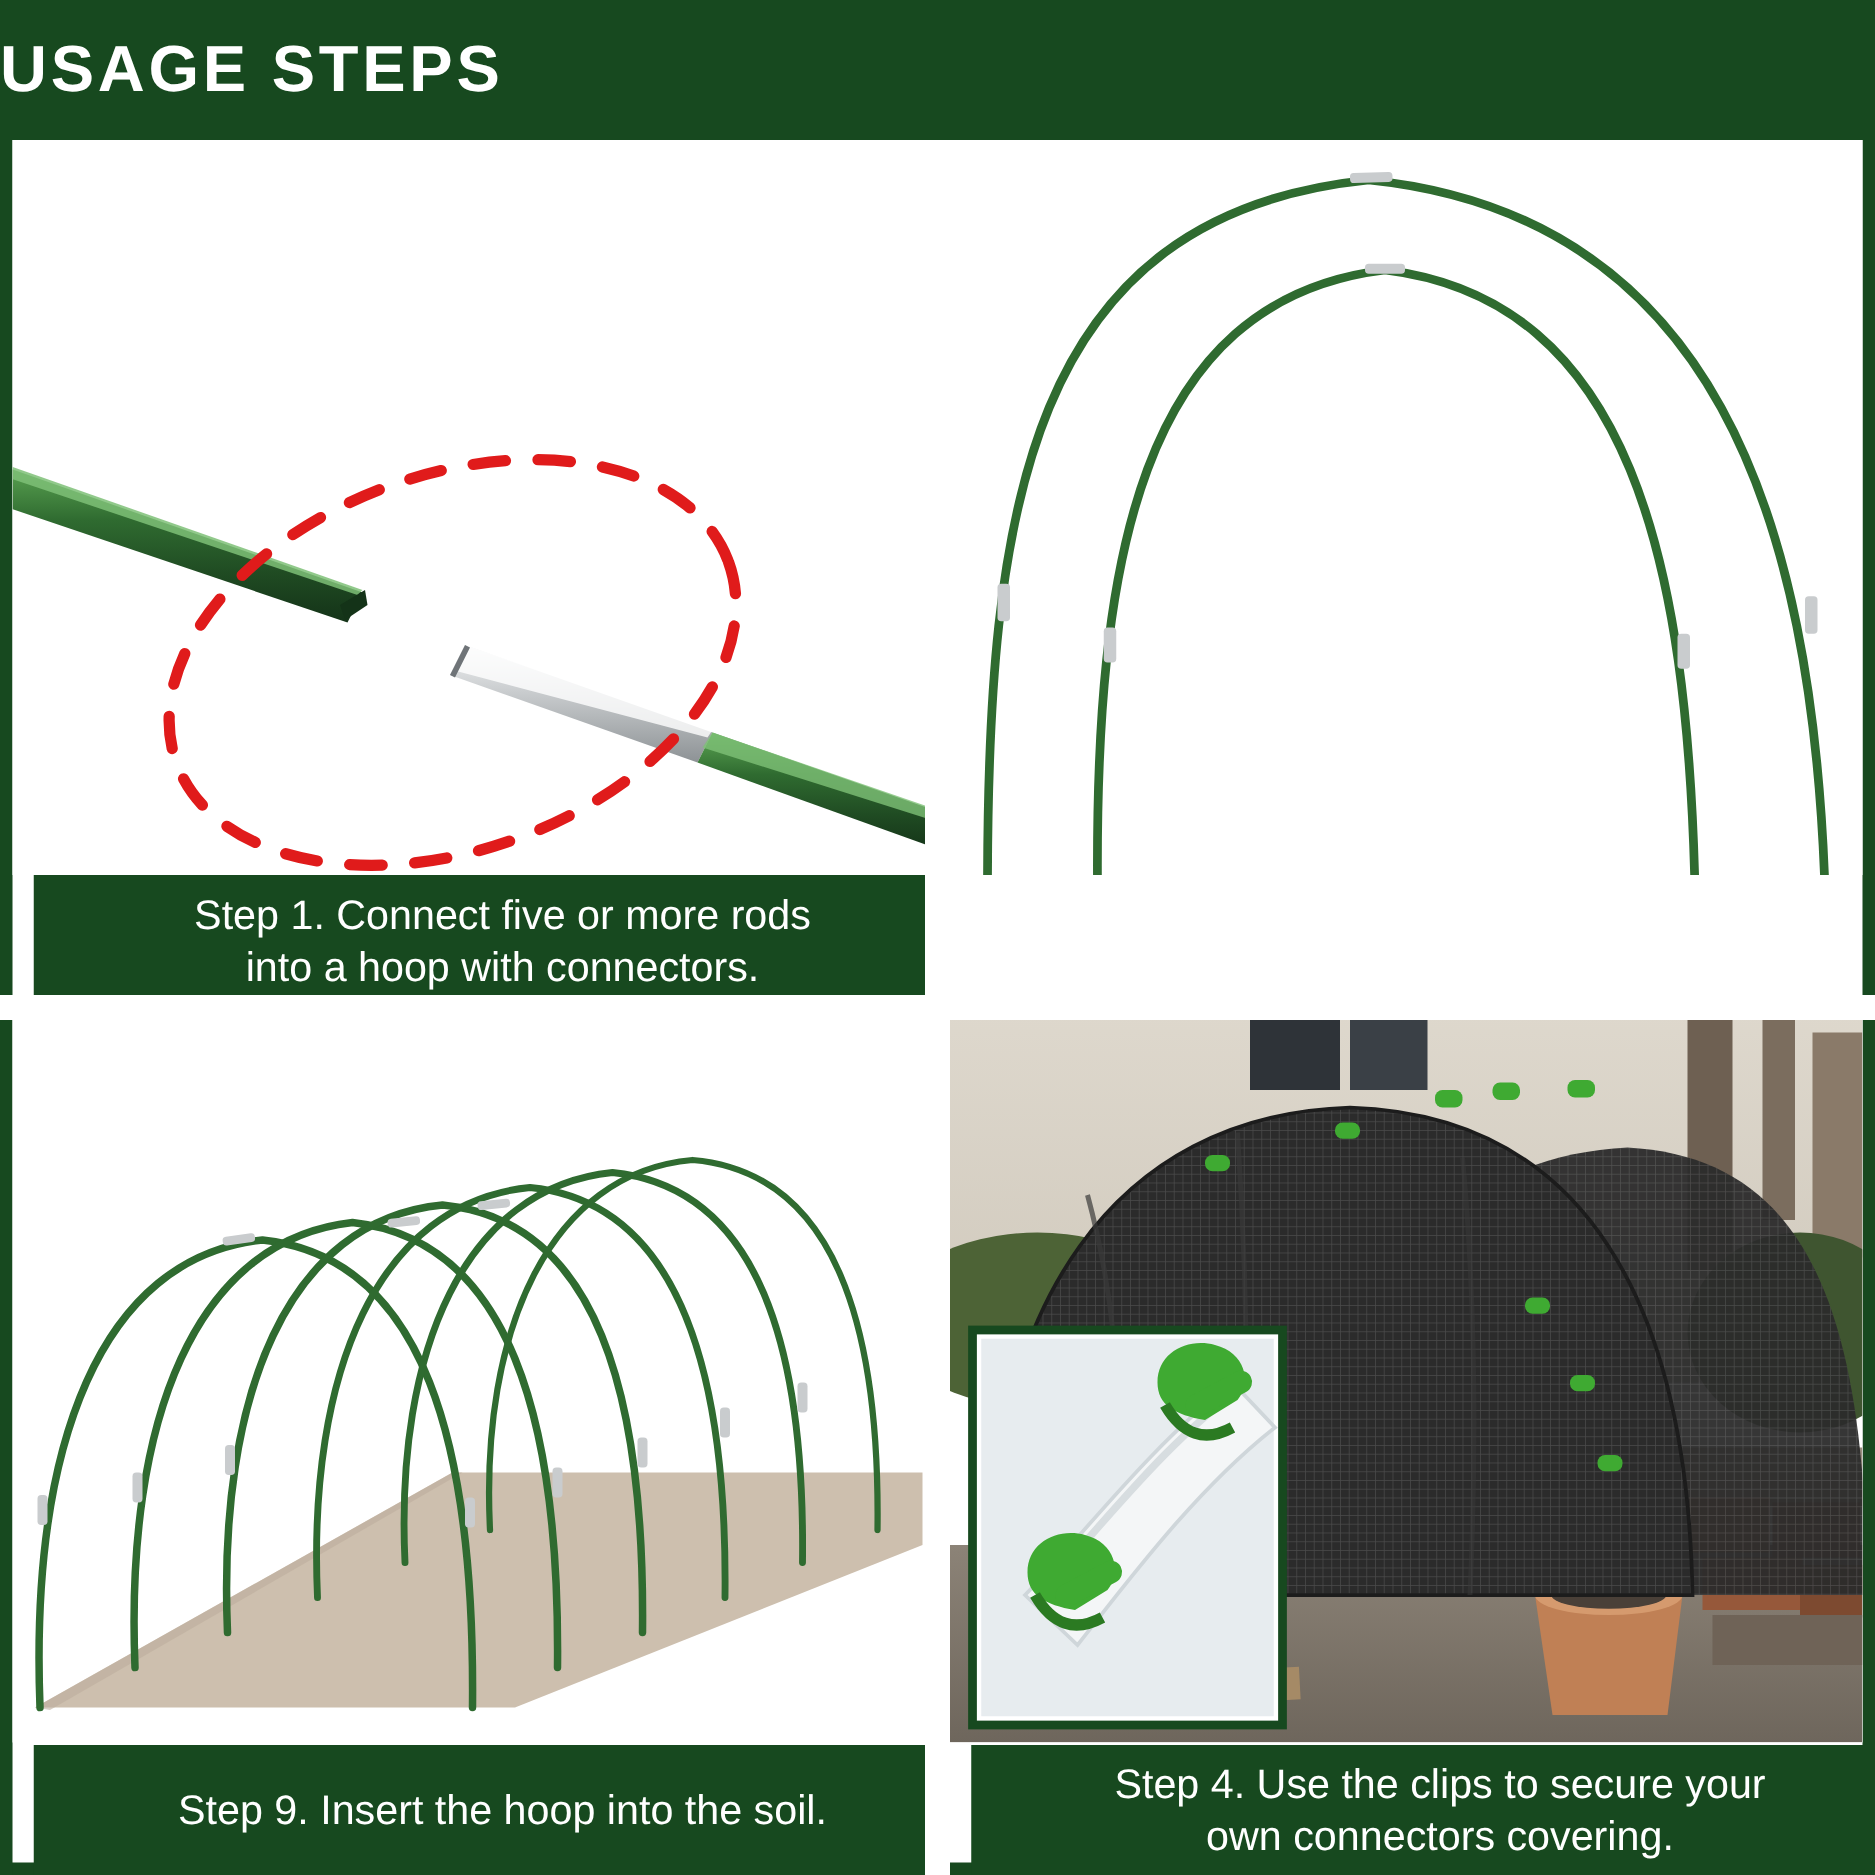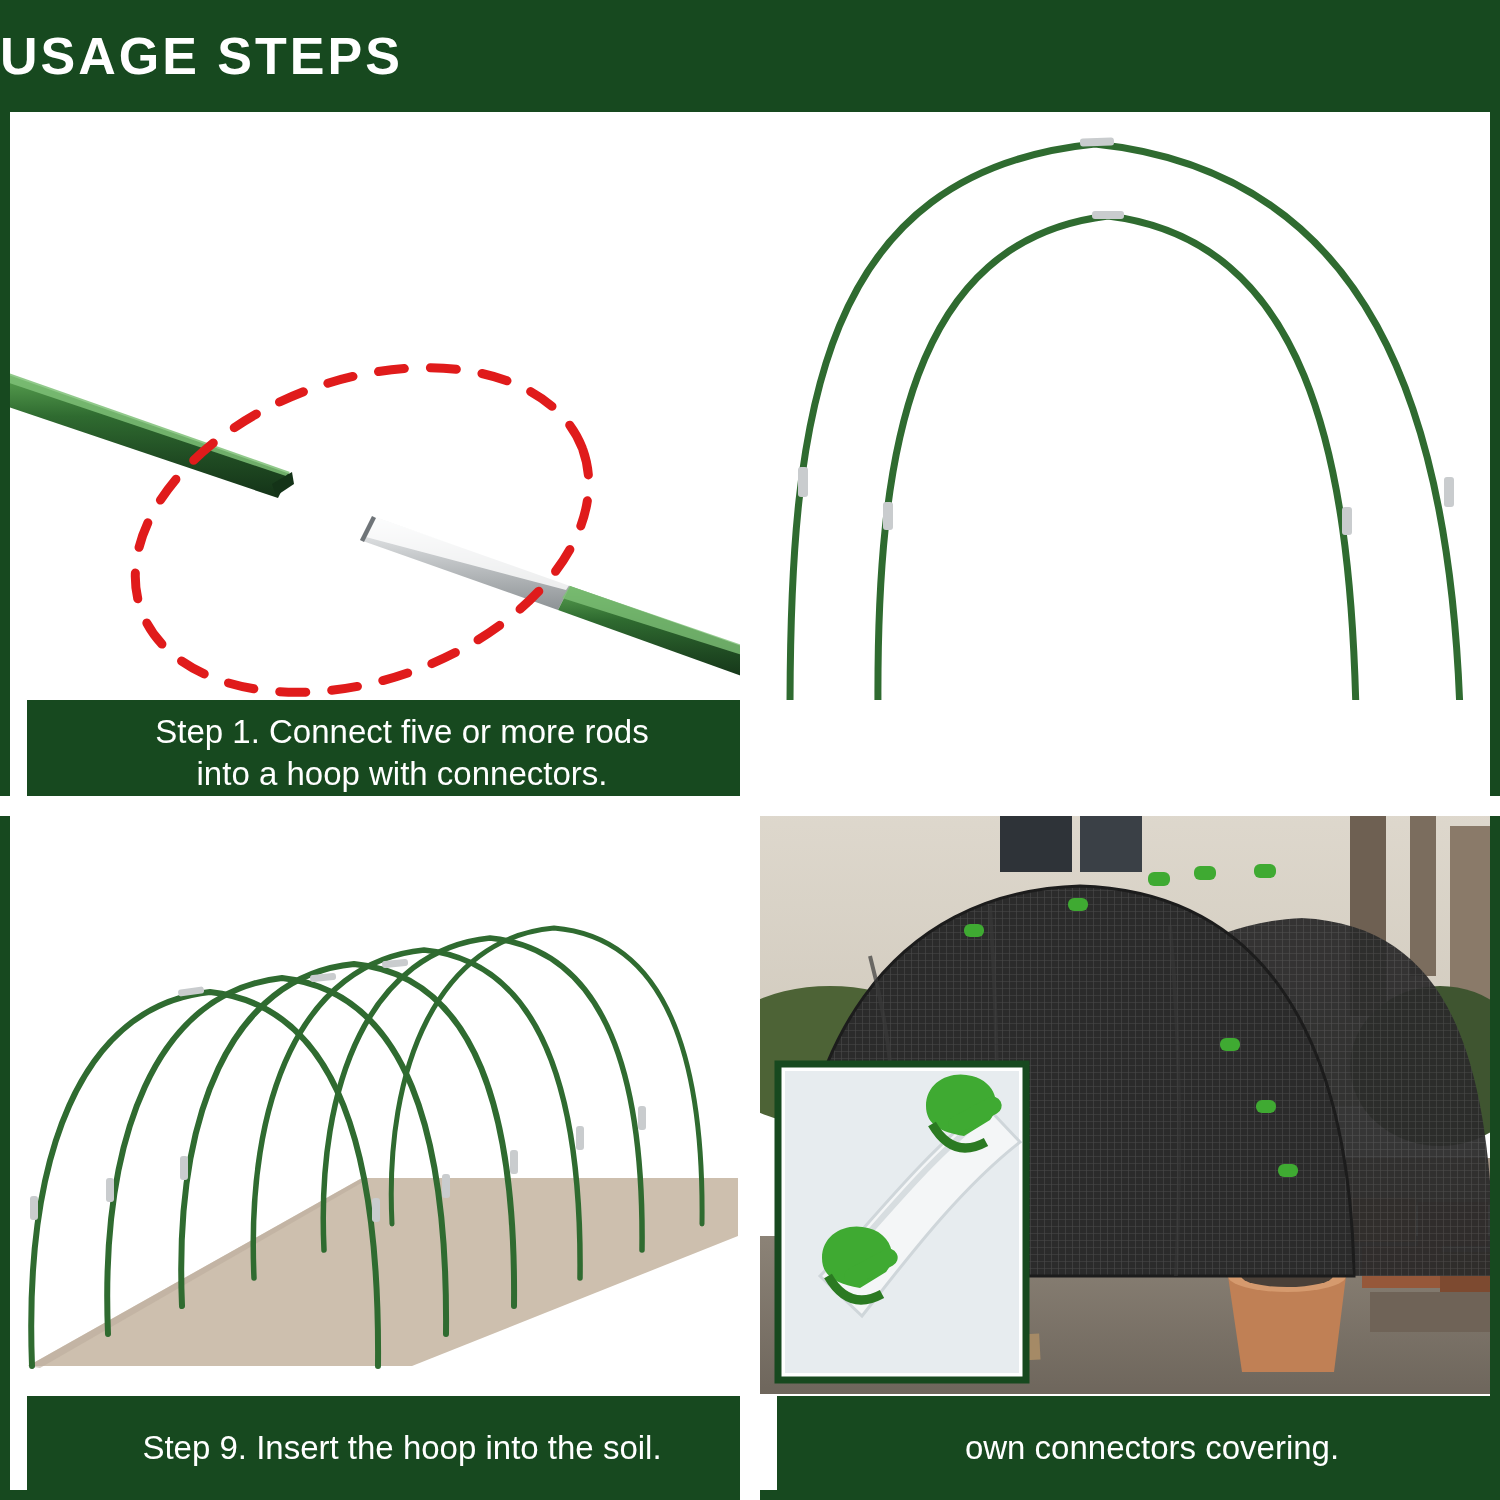--- a/index.html
+++ b/index.html
@@ -320,20 +320,21 @@
             <g fill="#3faa32">
               <path d="M72,452 C72,428 96,416 118,422 C142,428 148,452 136,466 L110,482 C86,478 72,470 72,452 Z"></path>
               <rect x="92" y="452" width="58" height="18" rx="9" transform="rotate(-28 121 461)"></rect>
             </g>
             <path d="M78,470 C92,494 110,500 132,488" stroke="#2b7a22" stroke-width="9" fill="none"></path>
           </g>
         </svg>
       </div>
       <div class="caption">
         <div>
+          <span>Step 4. Use the clips to secure your</span>
           <span>own connectors covering.</span>
         </div>
       </div>
     </div>
 
     <div class="vsep"></div>
     <div class="hsep"></div>
   </div>
 </div>
 

